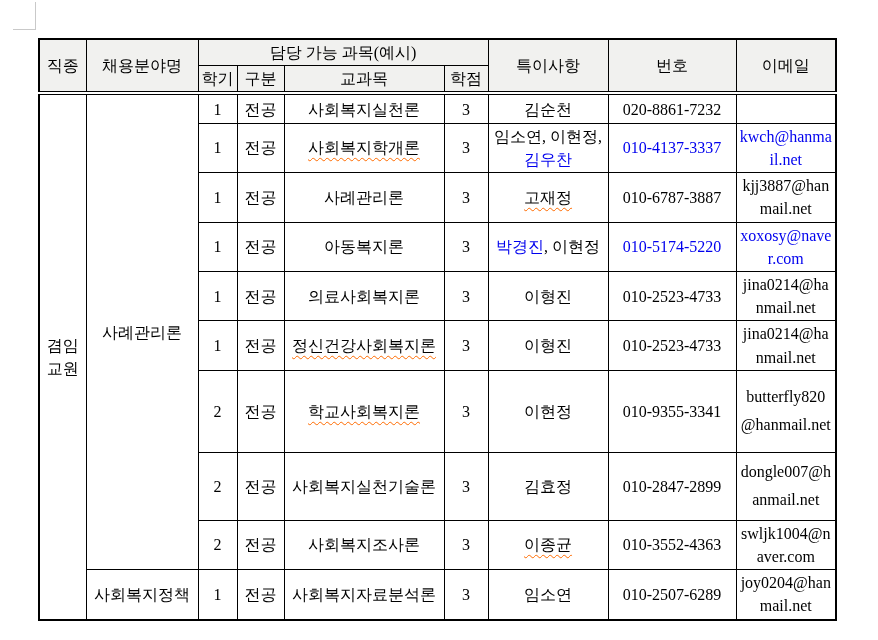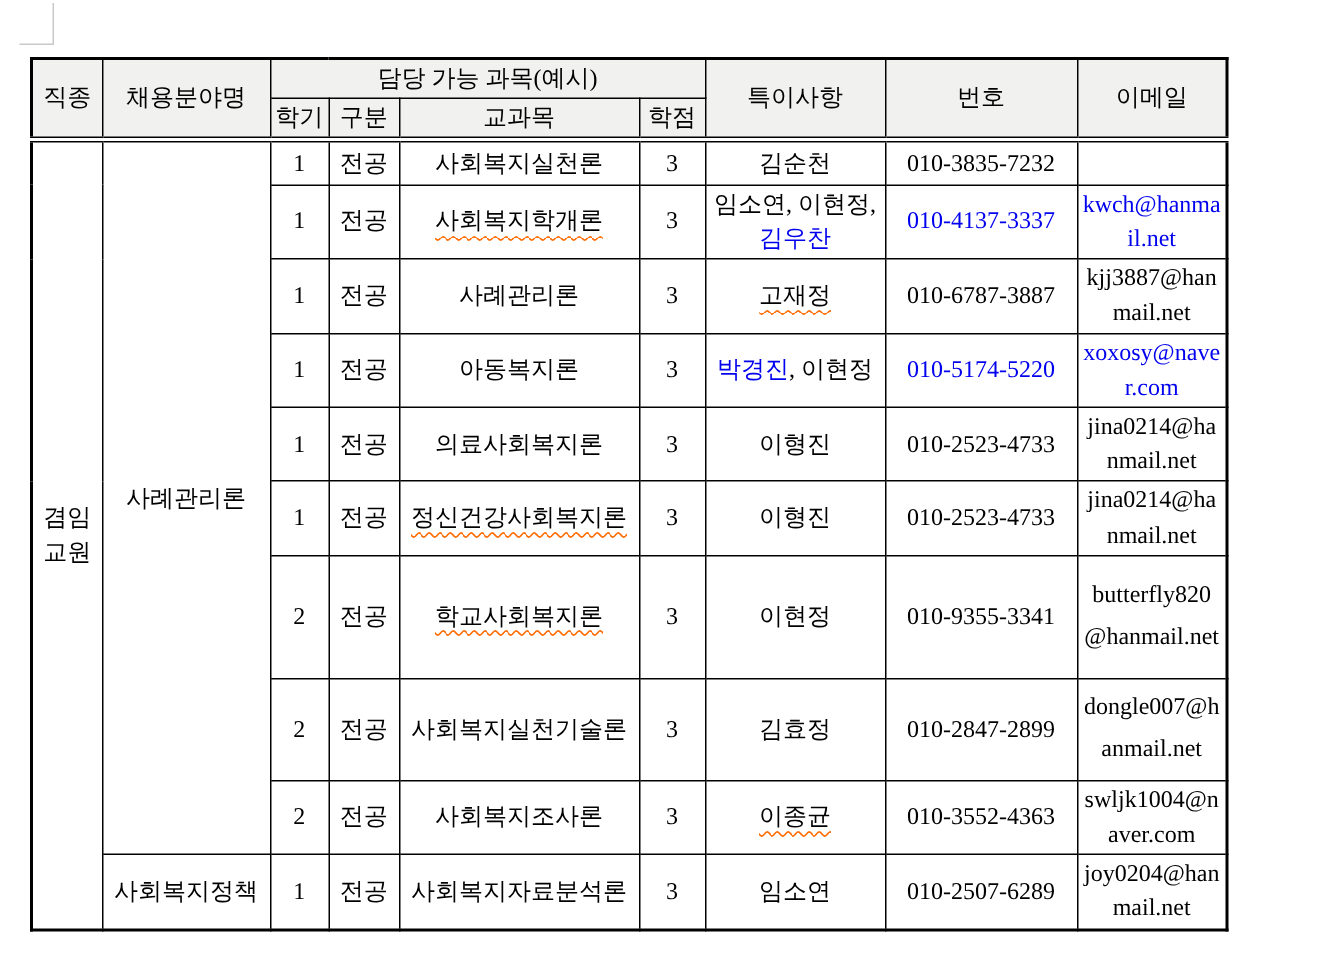--- a/index.html
+++ b/index.html
@@ -13,21 +13,21 @@
   body{
     width:878px;height:640px;background:#fff;position:relative;
     font-family:"Liberation Serif","DejaVu Serif",serif;
     color:#000;
   }
   .corner-mark{
     position:absolute;left:13px;top:2px;width:23px;height:28px;
     border-right:1px solid #c9c9c9;border-bottom:1px solid #c9c9c9;
   }
   table.doc{
-    position:absolute;left:20px;top:38px;width:797px;
+    position:absolute;left:38px;top:38px;width:797px;
     border-collapse:collapse;table-layout:fixed;
     border:2px solid var(--border);
   }
   th,td{
     border:1px solid var(--border);
     text-align:center;vertical-align:middle;
     font-size:16px;font-weight:normal;
     padding:1px 3px;line-height:1.45;
     overflow:hidden;
   }
@@ -82,21 +82,21 @@
   <tbody>
       <tr style="height: 30px;">
         <td rowspan="10" class="pre">겸임
 교원</td>
         <td rowspan="9" class="pre">사례관리론</td>
         <td>1</td>
         <td>전공</td>
         <td><span>사회복지실천론</span></td>
         <td>3</td>
         <td><span>김순천</span></td>
-        <td><span>010-3835-7232</span></td>
+        <td><span>020-8861-7232</span></td>
         <td class="email" style="line-height: 1.45;"></td>
       </tr>
       <tr style="height: 46px;">
         <td>1</td>
         <td>전공</td>
         <td><span class="misspelled">사회복지학개론</span></td>
         <td>3</td>
         <td><span>임소연, 이현정,</span><br><span class="blue">김우찬</span></td>
         <td><span class="blue">010-4137-3337</span></td>
         <td class="email" style="line-height: 1.45;"><span class="blue">kwch@hanmail.net</span></td>

